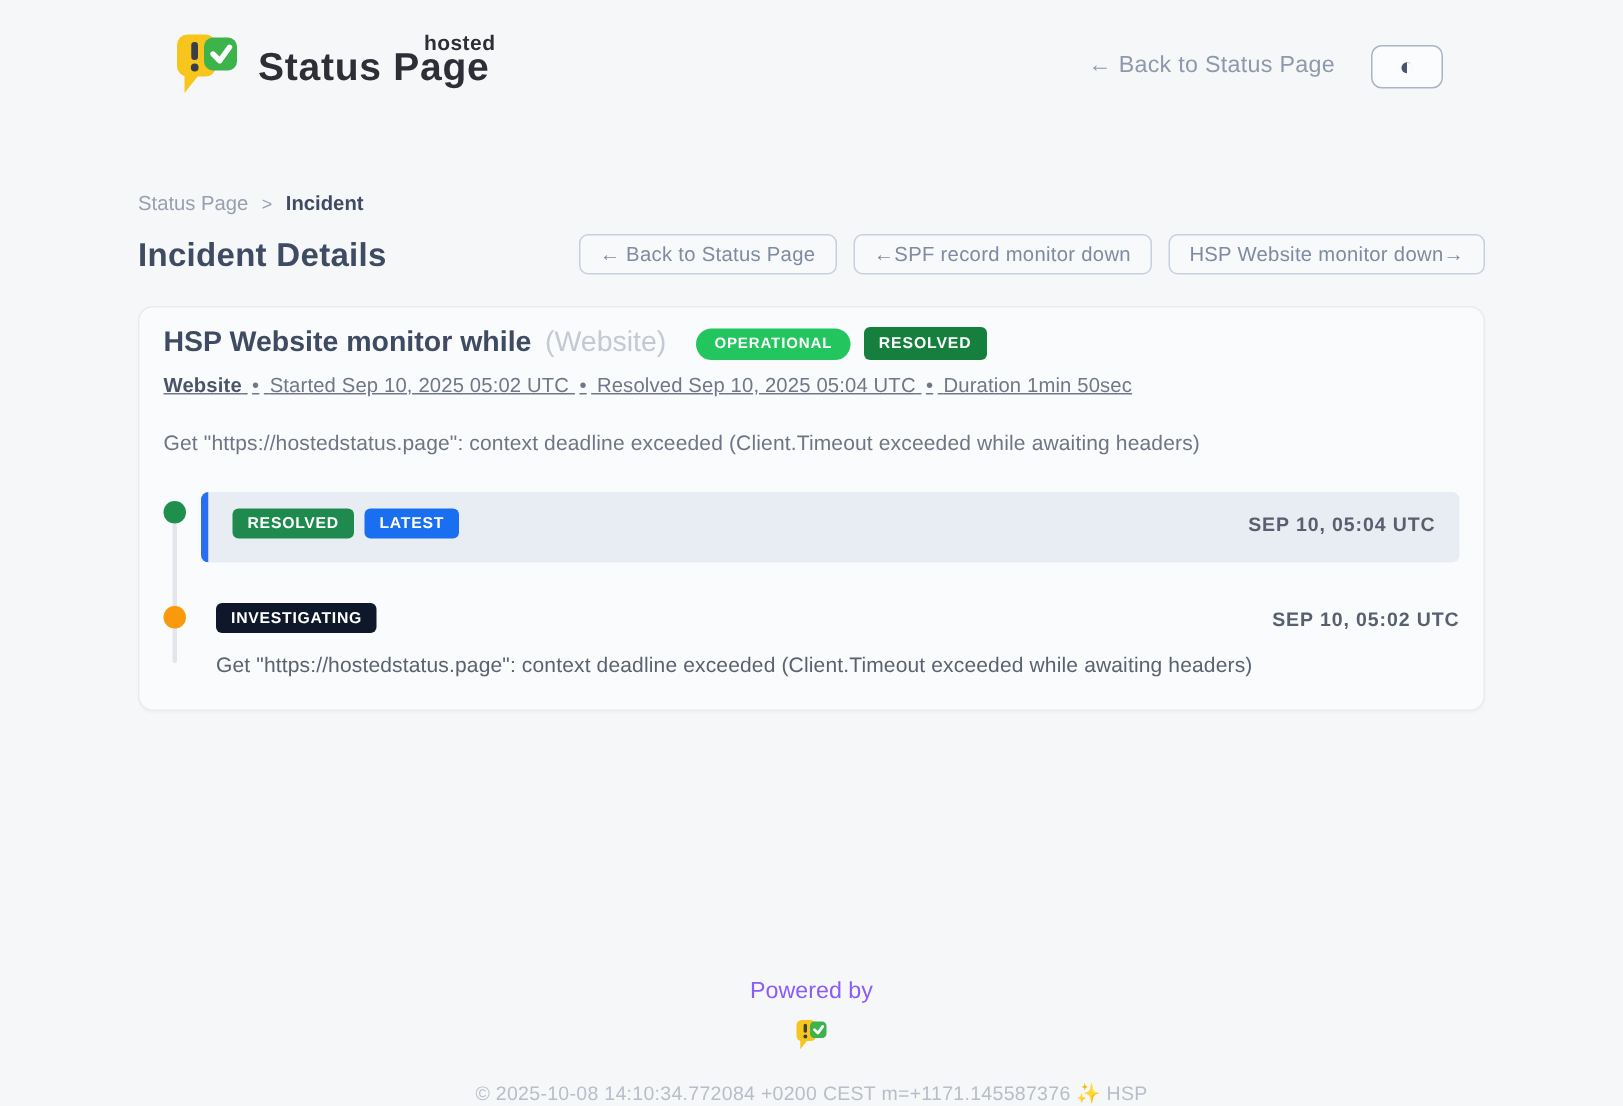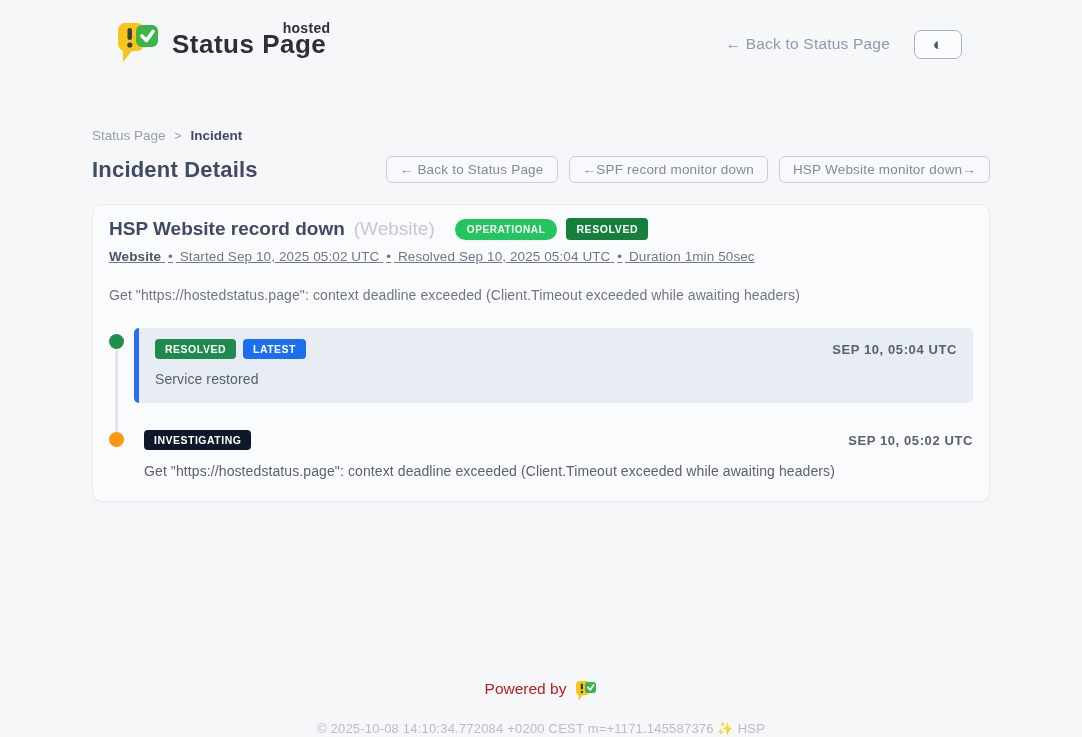--- a/index.html
+++ b/index.html
@@ -108,22 +108,22 @@
   .tl-timestamp {
     margin-left: auto; font-size: 13px; font-weight: 700; color: #58606f;
     letter-spacing: 0.6px;
   }
   .tl-message { margin-top: 12px; font-size: 14px; color: #565e6c; letter-spacing: 0.1px; }
   .tl-body-plain .tl-message { margin-top: 13px; color: #5a6270; }
 
   
   .footer { text-align: center; margin-top: 178px; }
   .powered {
-    display: inline-flex; gap: 9px;
-    font-size: 15.5px; color: #b91c1c; cursor: pointer;
+    display: inline-flex; align-items: center; gap: 9px;
+    font-size: 15.5px; color: #8b5cf6; cursor: pointer; flex-direction: column;
   }
   .copyright { margin-top: 16px; font-size: 13px; color: #b8bec8; letter-spacing: 0.2px; }
 </style>
 </head>
 <body>
 
 <header class="top-bar">
   <div class="logo">
     <span>
       <svg width="44" height="42" viewBox="0 0 44 42">
@@ -160,21 +160,21 @@
     <h1 class="page-title">Incident Details</h1>
     <div class="nav-buttons">
       <button class="nav-btn">← Back to Status Page</button>
       <button class="nav-btn">←SPF record monitor down</button>
       <button class="nav-btn">HSP Website monitor down→</button>
     </div>
   </div>
 
   <section class="card">
     <div class="card-title-row">
-      <span class="incident-title">HSP Website record down</span>
+      <span class="incident-title">HSP Website monitor while</span>
       <span class="incident-scope">(Website)</span>
       <span class="badge-operational">OPERATIONAL</span>
       <span class="badge-resolved-hdr">RESOLVED</span>
     </div>
 
     <div class="meta-line">
       <span class="meta-service">Website</span>
       <span class="meta-sep">•</span>
       <span>Started Sep 10, 2025 05:02 UTC</span>
       <span class="meta-sep">•</span>
@@ -189,21 +189,20 @@
       <div class="tl-connector"></div>
 
       <div class="tl-item">
         <div class="tl-dot dot-green"></div>
         <div class="tl-body-highlight">
           <div class="badge-row">
             <span class="tl-badge b-resolved">RESOLVED</span>
             <span class="tl-badge b-latest">LATEST</span>
             <span class="tl-timestamp">SEP 10, 05:04 UTC</span>
           </div>
-          <div class="tl-message">Service restored</div>
         </div>
       </div>
 
       <div class="tl-item">
         <div class="tl-dot dot-orange"></div>
         <div class="tl-body-plain">
           <div class="badge-row">
             <span class="tl-badge b-investigating">INVESTIGATING</span>
             <span class="tl-timestamp">SEP 10, 05:02 UTC</span>
           </div>

